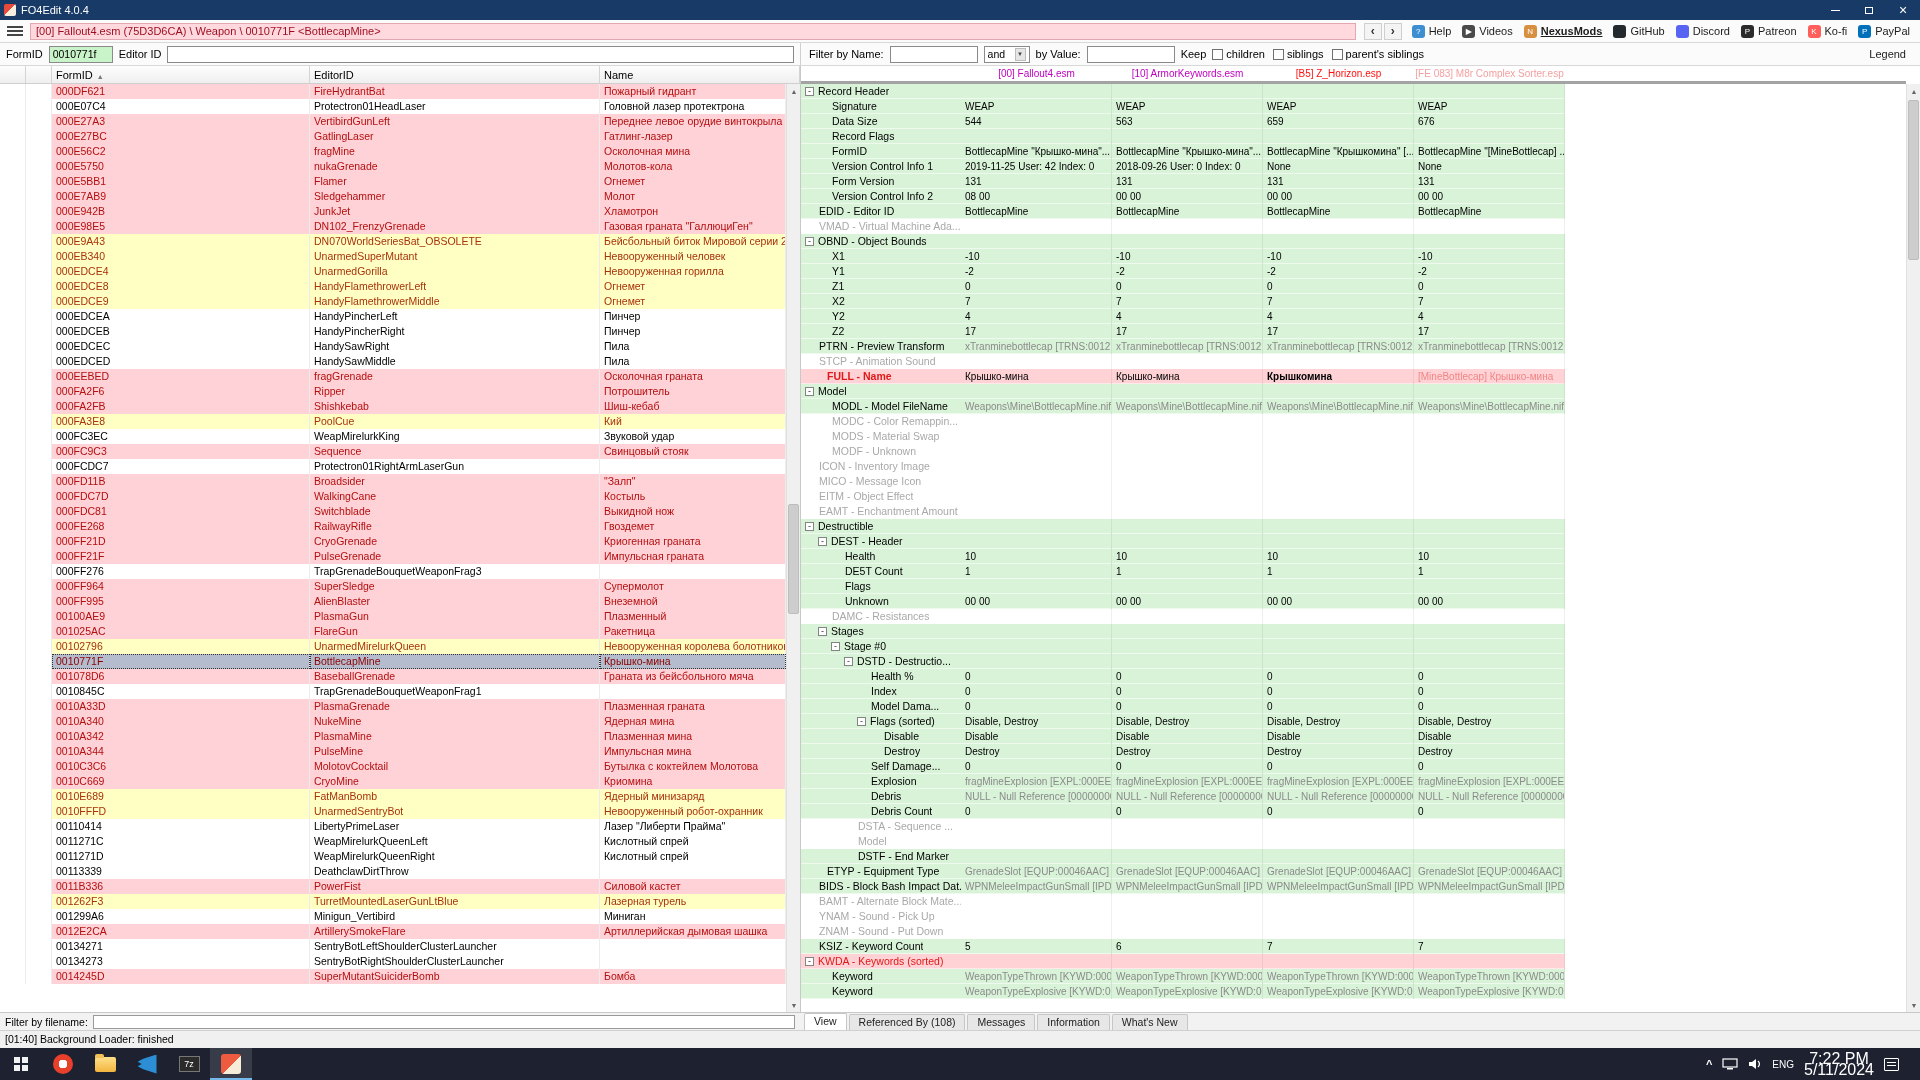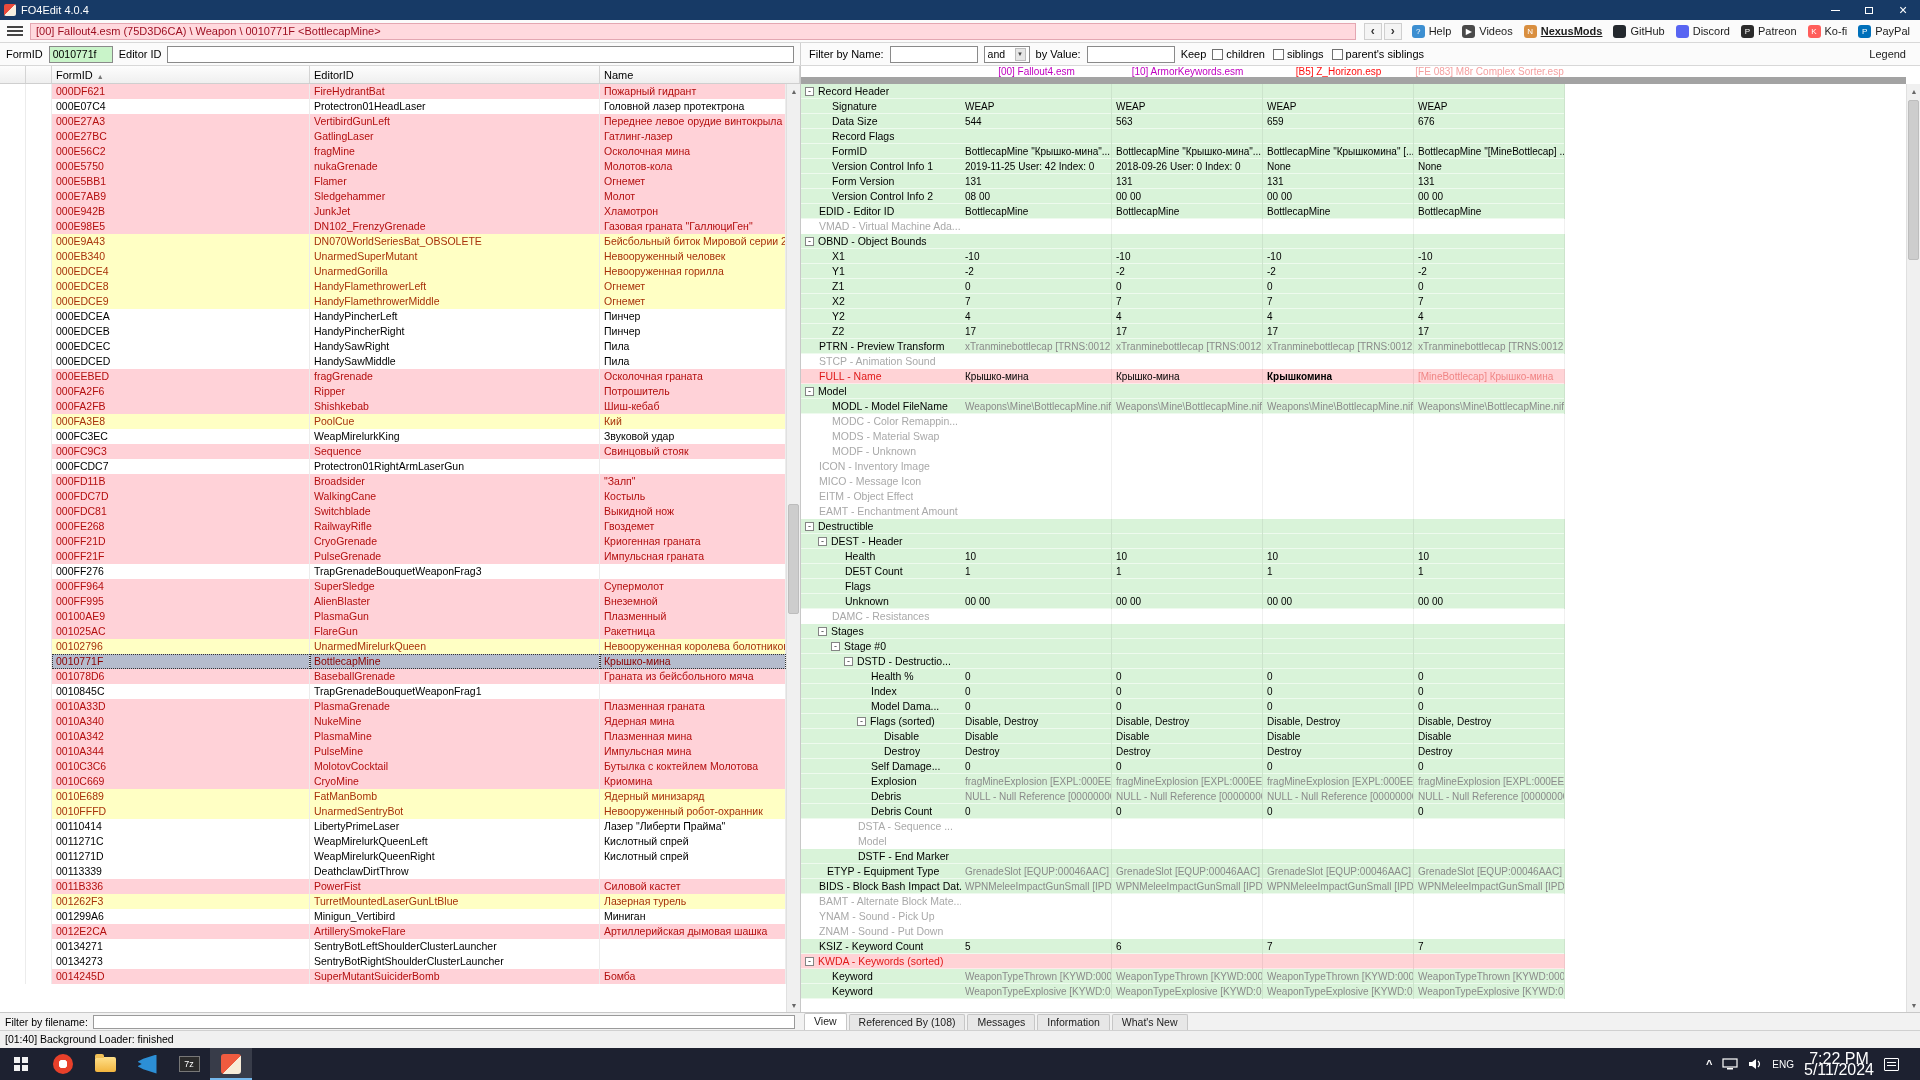--- a/index.html
+++ b/index.html
@@ -89,21 +89,21 @@
 .left-panel .vscroll{right:0}
 .right-panel .vscroll{right:0}
 .sb-arrow{position:absolute;left:0;width:14px;height:14px;color:#666;font-size:7px;display:flex;
   align-items:center;justify-content:center;background:#f0f0f0}
 .sb-up{top:0}.sb-up::before{content:"▲"}
 .sb-down{bottom:0}.sb-down::before{content:"▼"}
 .sb-thumb{position:absolute;left:1px;right:1px;background:#cdcdcd;border:1px solid #bdbdbd;border-radius:2px}
 
 
 .rheader{position:absolute;left:0;top:0;right:14px;height:18px;display:flex;
-  border-bottom:7px solid #a3a3a3;background:#fff;align-items:center}
+  border-bottom:3px solid #a3a3a3;background:#fff;align-items:center}
 .rh-spacer{width:160px;flex:none}
 .rhcell{width:151px;flex:none;text-align:center;font-size:10px;white-space:nowrap;overflow:hidden}
 .rtree{position:absolute;left:0;top:18px;right:14px;bottom:0;overflow:hidden}
 .trow{display:flex;height:15px;line-height:15px}
 .tlabel{width:160px;flex:none;display:flex;align-items:center;overflow:hidden;white-space:nowrap;font-size:10.5px}
 .tv{width:151px;flex:none;padding:0 4px;overflow:hidden;white-space:nowrap;font-size:10px;
   border-right:1px solid rgba(0,0,0,.06)}
 .tfill{flex:1}
 .t-g .tlabel,.t-g .tv{background:#d9f3d9;box-shadow:inset 0 -1px 0 rgba(255,255,255,.55)}
 .t-p .tlabel,.t-p .tv{background:#ffd3d6;box-shadow:inset 0 -1px 0 rgba(255,255,255,.5)}
@@ -918,21 +918,21 @@
               <span class="expsp"></span>
               <span class="tlabtext">STCP - Animation Sound</span>
             </div>
             <div class="tv"></div>
             <div class="tv"></div>
             <div class="tv"></div>
             <div class="tv"></div>
             <div class="tfill"></div>
           </div>
           <div class="trow t-p">
-            <div class="tlabel" style="padding-left: 4px;">
+            <div class="tlabel" style="padding-left: 12px; font-weight: bold;">
               <span class="expsp"></span>
               <span class="tlabtext">FULL - Name</span>
             </div>
             <div class="tv">Крышко-мина</div>
             <div class="tv">Крышко-мина</div>
             <div class="tv v-b">Крышкомина</div>
             <div class="tv v-o">[MineBottlecap] Крышко-мина</div>
             <div class="tfill"></div>
           </div>
           <div class="trow t-g">

